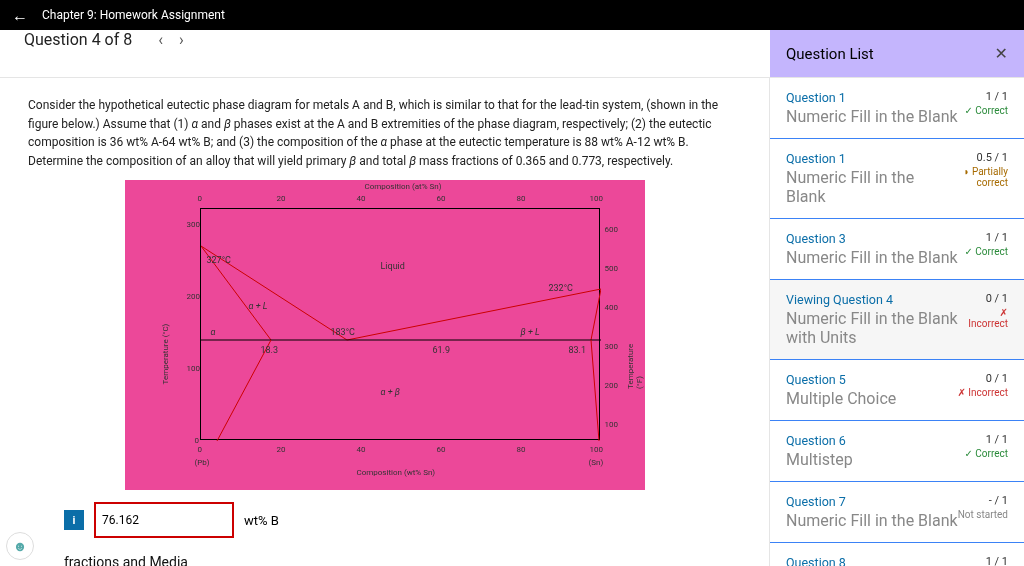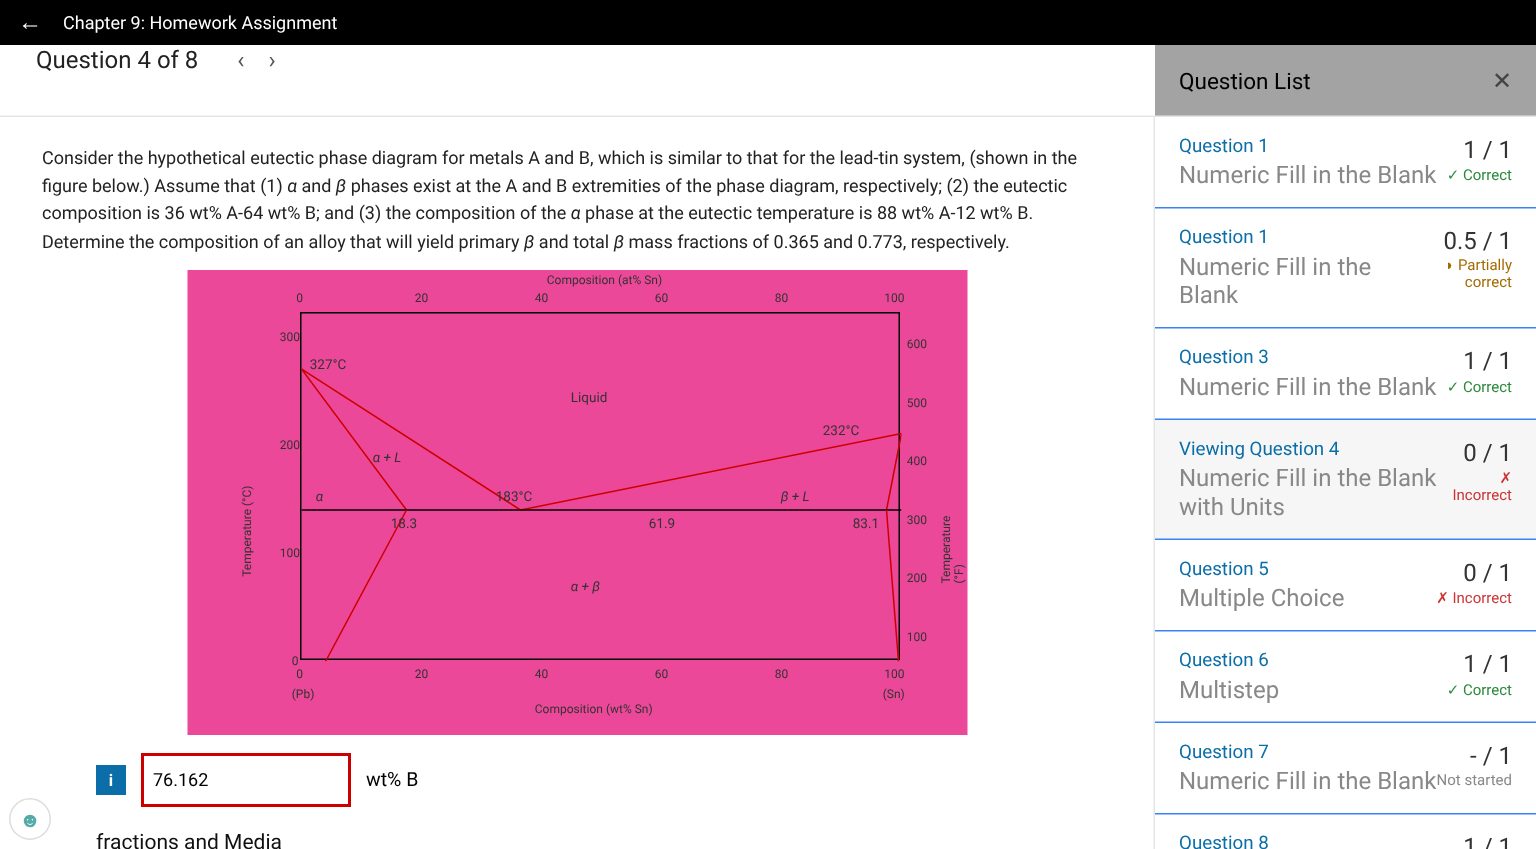--- a/index.html
+++ b/index.html
@@ -19,30 +19,30 @@
 .diag-box { position:absolute; left:75px; top:28px; width:400px; height:232px; border:1px solid #000; }
 .axis-lbl { position:absolute; font-size:8px; color:#333; }
 .tick { position:absolute; font-size:8px; color:#333; }
 .lbl-in { position:absolute; font-size:9px; color:#333; }
 .answer-row { display:flex; align-items:center; gap:10px; margin:8px 0 16px 36px; }
 .ibtn { width:20px; height:20px; background:#0b6ea8; color:#fff; border:none; font-size:11px; font-weight:bold; cursor:pointer; }
 .ansinput { width:140px; height:36px; border:2px solid #c00; padding:0 6px; font-size:12px; }
 .unit { font-size:13px; color:#000; }
 .etext { font-size:14px; color:#111; margin-left:36px; }
 .right { width:255px; border-left:1px solid #e5e5e5; display:flex; flex-direction:column; }
-.rhead { height:48px; display:flex; align-items:center; justify-content:space-between; padding:0 16px; font-size:15px; margin-top:-48px; background:#a3a3a3; border-bottom:1px solid #e5e5e5; z-index:2; }
+.rhead { height:48px; display:flex; align-items:center; justify-content:space-between; padding:0 16px; font-size:15px; margin-top:-48px; background:#c4b5fd; border-bottom:1px solid #e5e5e5; z-index:2; }
 .xbtn { border:none; background:none; font-size:16px; cursor:pointer; color:#444; }
 .qlist { flex:1; overflow:auto; }
 .qitem { padding:12px 16px; border-bottom:1px solid #3b82f6; display:flex; justify-content:space-between; }
 .qitem.view { background:#f6f6f6; }
 .qleft { display:flex; flex-direction:column; gap:2px; }
 .qname { font-size:12.5px; color:#0b6ea8; }
 .qtype { font-size:16px; color:#888; }
 .qright { text-align:right; display:flex; flex-direction:column; gap:2px; }
-.qscore { font-size:16px; color:#333; }
+.qscore { font-size:11px; color:#333; }
 .qstat { font-size:10px; }
 .st-c { color:#2a8a3a; } .st-p { color:#a66a00; } .st-i { color:#c33; } .st-n { color:#888; }
 .brand { position:absolute; left:6px; bottom:6px; width:28px; height:28px; border:1px solid #ddd; border-radius:50%; display:flex; align-items:center; justify-content:center; font-size:14px; color:#5aa; }
 svg line { stroke:#c00; stroke-width:1; }
 svg line.blk { stroke:#000; }
 </style>
 </head>
 <body>
 
 <div class="topbar">
@@ -76,21 +76,21 @@
         <svg width="400" height="232" style="position:absolute;left:0;top:0">
           <line x1="0" y1="37" x2="146" y2="131"></line>
           <line x1="0" y1="37" x2="70" y2="131"></line>
           <line x1="400" y1="80" x2="146" y2="131"></line>
           <line x1="400" y1="80" x2="390" y2="131"></line>
           <line class="blk" x1="0" y1="131" x2="400" y2="131"></line>
           <line x1="70" y1="131" x2="16" y2="232"></line>
           <line x1="390" y1="131" x2="398" y2="232"></line>
           <line x1="0" y1="37" x2="0" y2="37"></line>
         </svg>
-        <div class="lbl-in" style="left:6px;top:30px">327°C</div>
+        <div class="lbl-in" style="left:6px;top:46px">327°C</div>
         <div class="lbl-in" style="left:348px;top:74px">232°C</div>
         <div class="lbl-in" style="left:180px;top:52px">Liquid</div>
         <div class="lbl-in" style="left:48px;top:92px;font-style:italic">α + L</div>
         <div class="lbl-in" style="left:320px;top:118px;font-style:italic">β + L</div>
         <div class="lbl-in" style="left:10px;top:118px;font-style:italic">α</div>
         <div class="lbl-in" style="left:130px;top:118px">183°C</div>
         <div class="lbl-in" style="left:180px;top:178px;font-style:italic">α + β</div>
         <div class="lbl-in" style="left:60px;top:136px">18.3</div>
         <div class="lbl-in" style="left:232px;top:136px">61.9</div>
         <div class="lbl-in" style="left:368px;top:136px">83.1</div>

